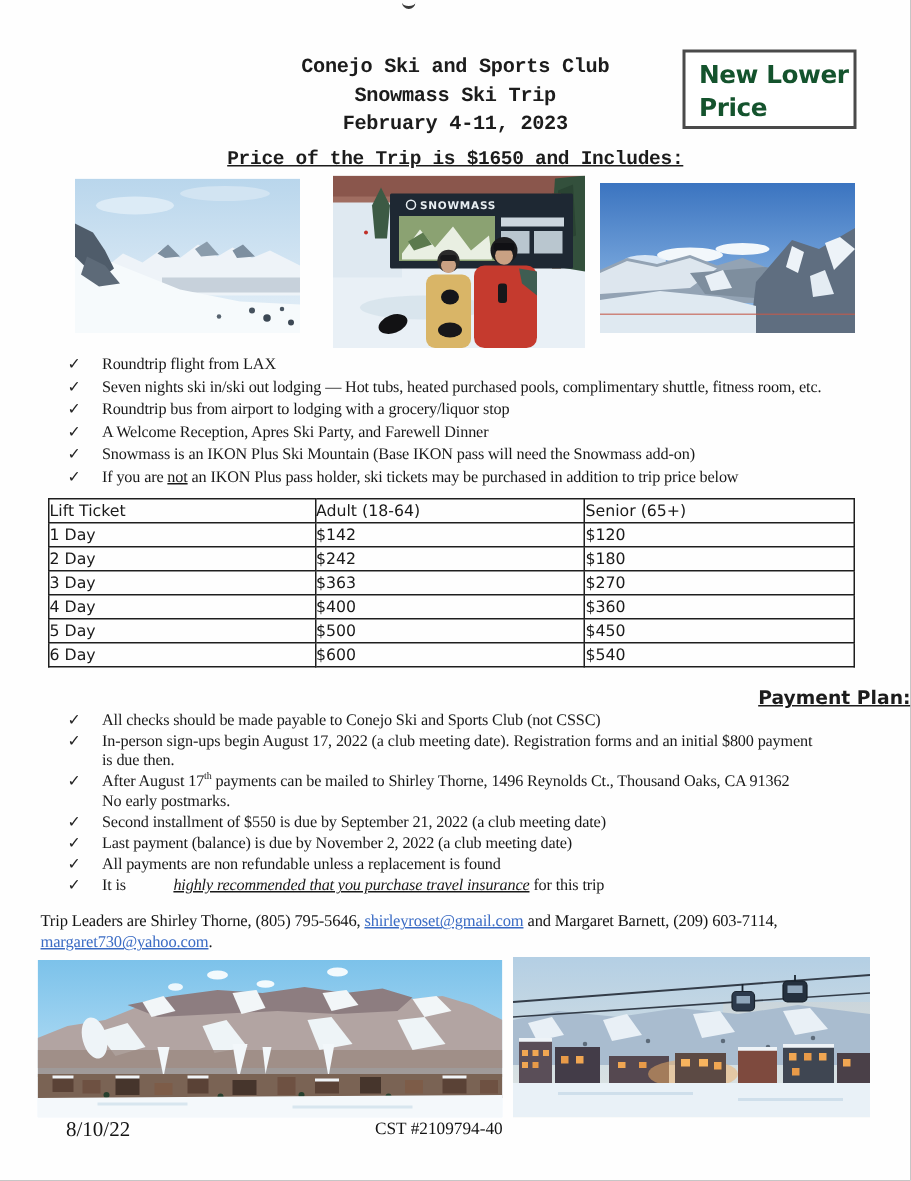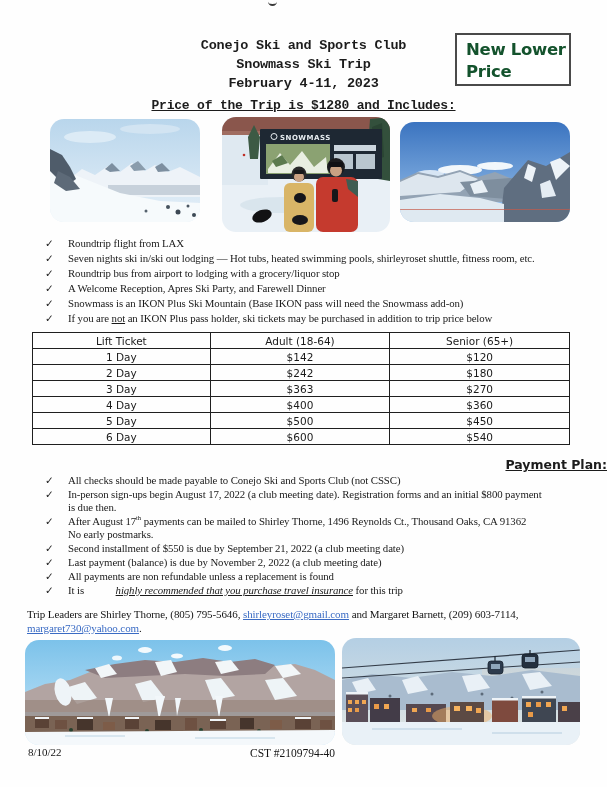--- a/index.html
+++ b/index.html
@@ -15,21 +15,21 @@
         font-family:Liberation Mono, monospace;font-weight:bold;font-size:13.5px;
         line-height:19px;letter-spacing:-0.2px;color:#1c1c1c;}
   .price-line{margin-top:3px;font-size:13px;text-decoration:underline;}
 
   .badge{position:absolute;left:455px;top:33px;width:116px;height:53px;box-sizing:border-box;
         border:2px solid #4a4a4a;background:#fff;
         font-family:"DejaVu Sans",sans-serif;font-weight:bold;font-size:16.5px;
         line-height:22px;color:#14532d;padding:4px 0 0 9px;letter-spacing:-0.3px;}
 
   
-  .photo{position:absolute;overflow:hidden;border-radius:14px;}
+  .photo{position:absolute;overflow:hidden;}
   .photo svg{display:block;width:100%;height:100%;}
   #photo1{left:50px;top:119px;width:150px;height:103px;}
   #photo2{left:222px;top:117px;width:168px;height:115px;}
   #photo3{left:400px;top:122px;width:170px;height:100px;}
   #photo4{left:25px;top:640px;width:310px;height:105px;}
   #photo5{left:342px;top:638px;width:238px;height:107px;}
 
   
   .checklist{position:absolute;list-style:none;margin:0;padding:0;
         font-size:10.8px;letter-spacing:-0.1px;color:#191919;}
@@ -38,49 +38,49 @@
         font-size:10.5px;color:#222;}
   .li-text{flex:1;}
   .line{display:block;}
   #includes-list{left:45px;top:236px;width:552px;line-height:15px;}
   #payment-list{left:45px;top:474px;width:548px;line-height:13px;}
   #payment-list li{margin-bottom:1px;}
 
   
   .lift-table{position:absolute;left:32px;top:332px;width:538px;border-collapse:collapse;
         font-family:"DejaVu Sans",sans-serif;font-size:10.5px;color:#1a1a1a;}
-  .lift-table th,.lift-table td{border:1.6px solid #1f1f1f;text-align:center;
+  .lift-table th,.lift-table td{border:1.6px solid #1f1f1f;text-align:left;
         font-weight:normal;height:15px;padding:0;}
 
   .payment-heading{position:absolute;top:457px;left:0;width:100%;text-align:right;
         font-family:"DejaVu Sans",sans-serif;font-weight:bold;font-size:12.5px;
         text-decoration:underline;color:#1c1c1c;}
 
   .emph{font-weight:normal;font-style:italic;text-decoration:underline;margin-left:29px;}
   sup{font-size:0.62em;line-height:0;}
 
   .leaders{position:absolute;left:27px;top:596px;width:558px;
         font-size:11px;line-height:14px;letter-spacing:-0.1px;}
   .email{color:#3a6bc4;text-decoration:underline;cursor:pointer;}
 
-  .footer-date{position:absolute;left:28px;top:746px;font-size:11px;text-align:right;}
+  .footer-date{position:absolute;left:44px;top:746px;font-size:14px;text-align:right;}
   .footer-cst{position:absolute;left:250px;top:747px;font-size:11.5px;}
 </style>
 </head>
 <body>
 
 <div class="page">
 
   <div class="scan-artifact"></div>
 
   <div class="title-block">
     <div>Conejo Ski and Sports Club</div>
     <div>Snowmass Ski Trip</div>
     <div>February 4-11, 2023</div>
-    <div class="price-line">Price of the Trip is $1280 and Includes:</div>
+    <div class="price-line">Price of the Trip is $1650 and Includes:</div>
   </div>
 
   <div class="badge">
     <div>New Lower</div>
     <div>Price</div>
   </div>
 
   <div class="photo" id="photo1">
     <svg viewBox="0 0 150 103" preserveAspectRatio="none">
       <defs>
@@ -170,21 +170,21 @@
     </svg>
   </div>
 
   <ul class="checklist" id="includes-list">
     <li>
       <span class="check">✓</span>
       <span class="li-text">Roundtrip flight from LAX</span>
     </li>
     <li>
       <span class="check">✓</span>
-      <span class="li-text">Seven nights ski in/ski out lodging — Hot tubs, heated swimming pools, shirleyroset shuttle, fitness room, etc.</span>
+      <span class="li-text">Seven nights ski in/ski out lodging — Hot tubs, heated purchased pools, complimentary shuttle, fitness room, etc.</span>
     </li>
     <li>
       <span class="check">✓</span>
       <span class="li-text">Roundtrip bus from airport to lodging with a grocery/liquor stop</span>
     </li>
     <li>
       <span class="check">✓</span>
       <span class="li-text">A Welcome Reception, Apres Ski Party, and Farewell Dinner</span>
     </li>
     <li>

